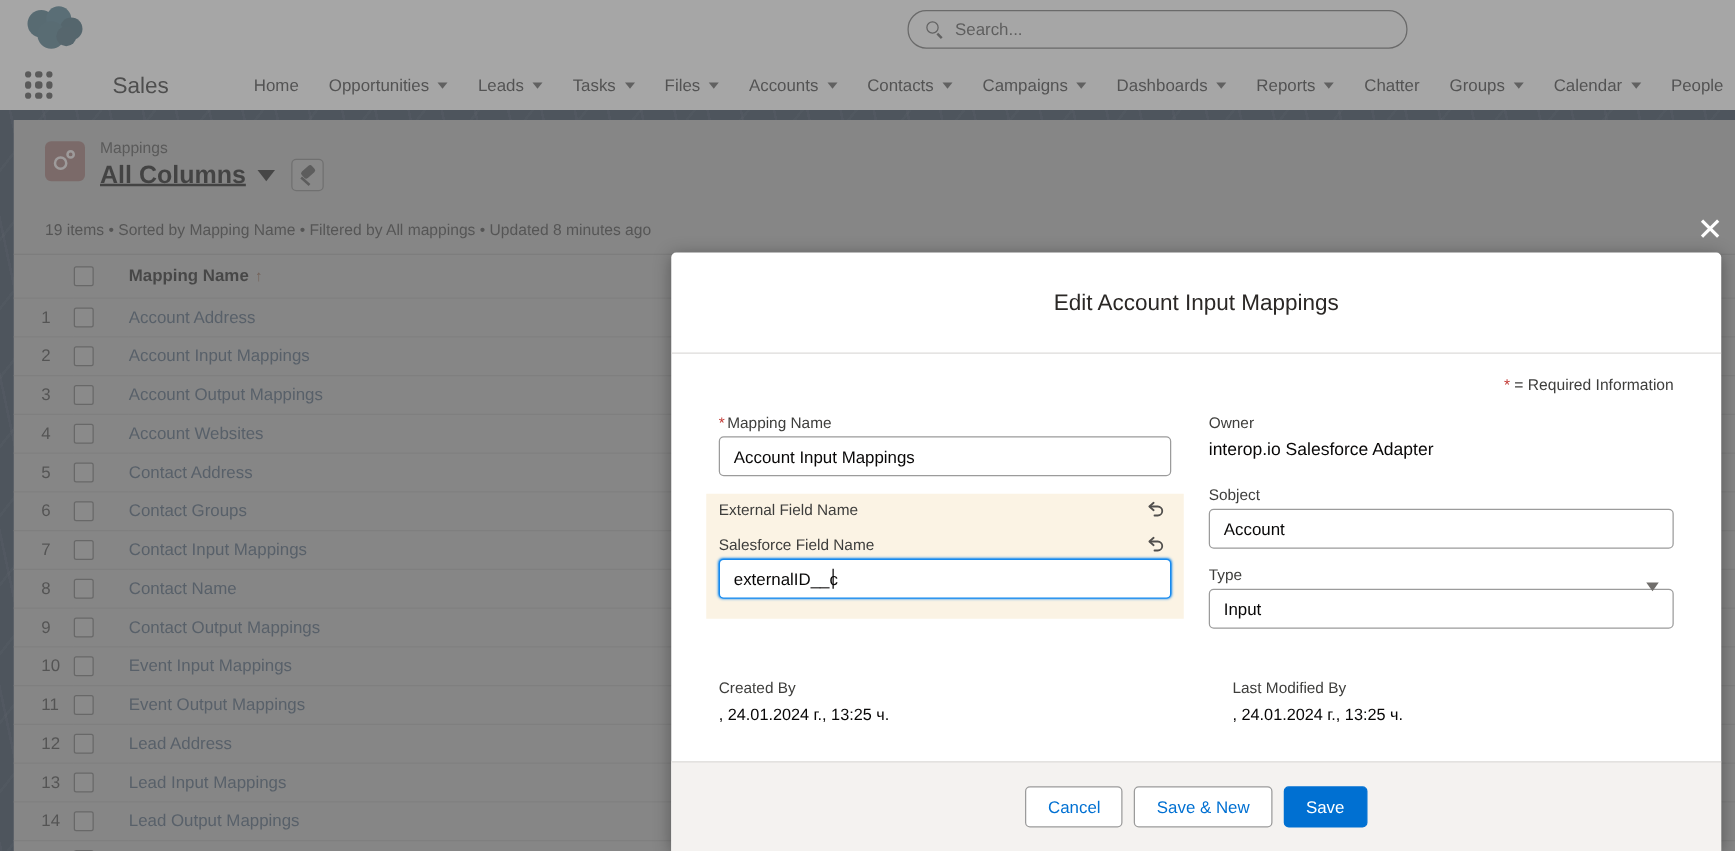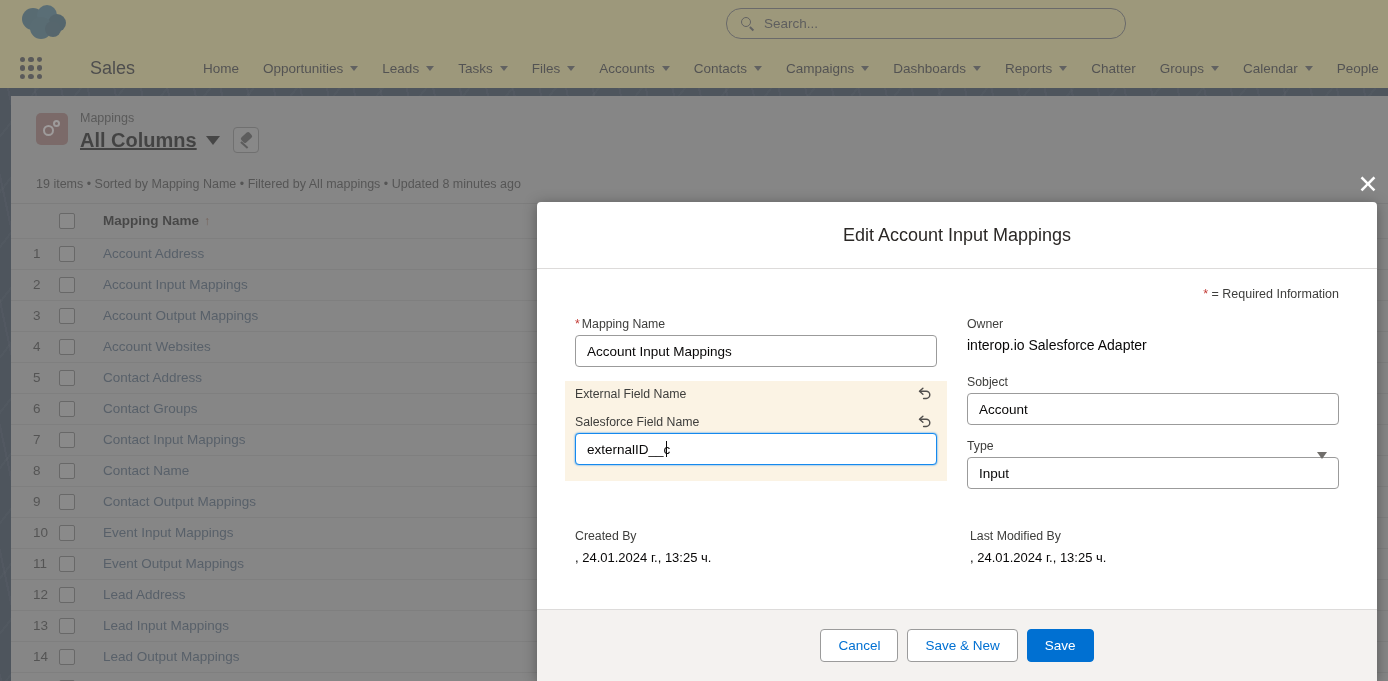--- a/index.html
+++ b/index.html
@@ -13,21 +13,21 @@
 
   
   #app {
     position: absolute; inset: 0;
     filter: grayscale(0.55) brightness(0.92);
   }
 
   
   .gheader {
     position: absolute; top: 0; left: 0; right: 0; height: 88px;
-    background: #fde047;
+    background: #ffffff;
   }
   .sf-cloud {
     position: absolute; left: 16px; top: 4px; width: 54px; height: 40px;
   }
   .gsearch {
     position: absolute; left: 726px; top: 8px; width: 400px; height: 31px;
     border: 1px solid #6f6f6f; border-radius: 15px;
     background: transparent;
     display: flex; align-items: center; padding-left: 14px; gap: 9px;
   }
@@ -145,21 +145,21 @@
     text-align: center; font-weight: 300; cursor: pointer;
     font-family: "Liberation Sans", sans-serif;
   }
   .modal {
     position: absolute; left: 537px; top: 202px; width: 840px; height: 479px;
     background: #fff; border-radius: 4px 4px 0 0;
     box-shadow: 0 2px 14px rgba(0,0,0,.35);
     display: flex; flex-direction: column; overflow: hidden;
   }
   .modal-head {
-    height: 67px; display: flex; align-items: center; justify-content: center;
+    height: 81px; display: flex; align-items: center; justify-content: center;
     border-bottom: 1px solid #dddbda; flex: none;
   }
   .modal-title { font-size: 18px; color: #2b2826; }
   .modal-body { flex: 1 1 auto; padding: 18px 38px 0 38px; position: relative; }
   .req-note {
     text-align: right; font-size: 12.5px; color: #3e3e3c; margin-bottom: 16px;
   }
   .req-star { color: #c23934; }
 
   .grid2 {
@@ -197,21 +197,21 @@
   .select-wrap { position: relative; }
   .select-arrow {
     position: absolute; right: 12px; top: 13px;
     width: 0; height: 0; border-left: 5.5px solid transparent;
     border-right: 5.5px solid transparent; border-top: 7px solid #706e6b;
   }
 
   .static-val { font-size: 14px; color: #080707; padding-top: 2px; }
 
   .meta-grid {
-    display: grid; grid-template-columns: 395px 1fr; column-gap: 0;
+    display: grid; grid-template-columns: 395px 1fr; column-gap: 16px;
     margin-top: 26px;
   }
   .meta-label { font-size: 12.3px; color: #3e3e3c; margin-bottom: 7px; }
   .meta-val { font-size: 13px; color: #080707; }
 
   .modal-foot {
     height: 72px; flex: none; background: #f4f2f0;
     border-top: 1px solid #dddbda;
     display: flex; align-items: center; justify-content: center; gap: 9px;
   }

